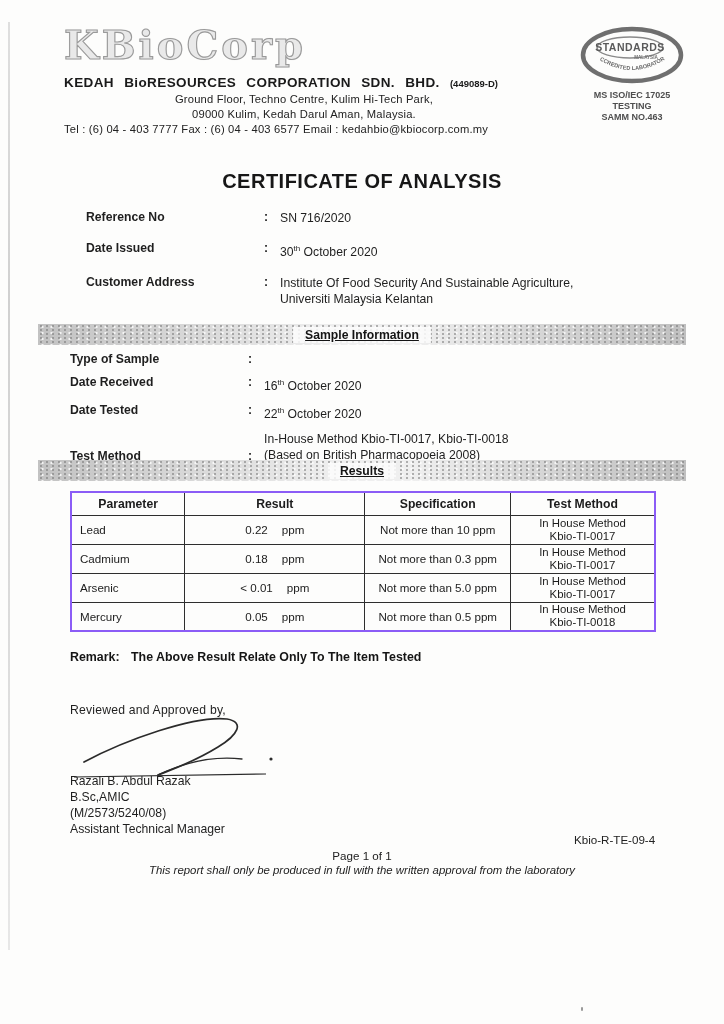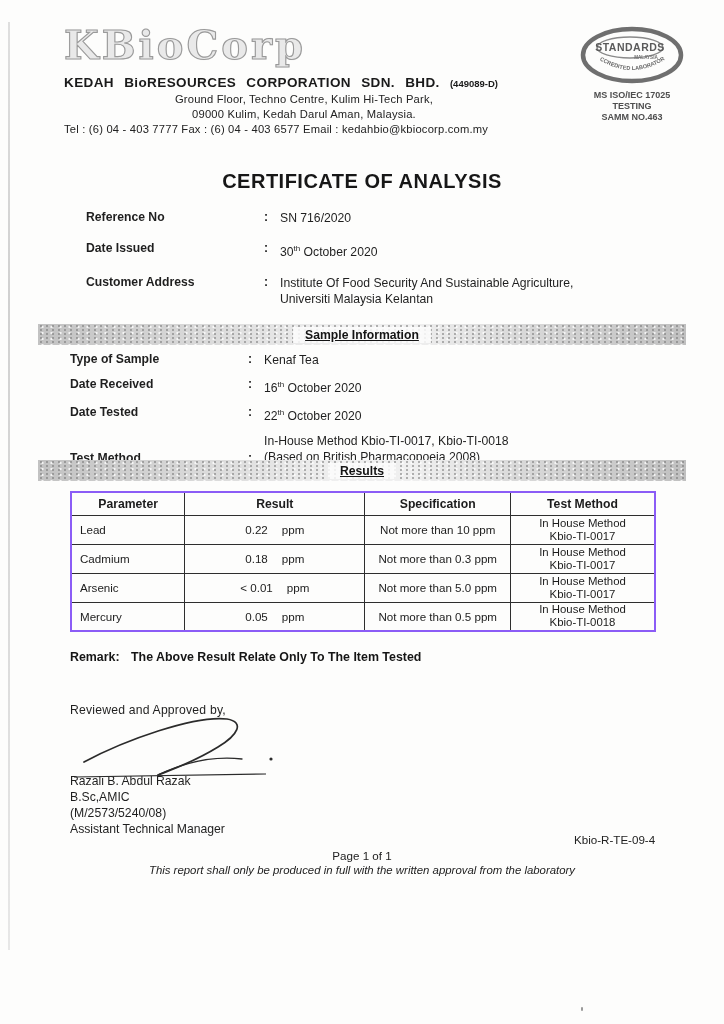--- a/index.html
+++ b/index.html
@@ -172,21 +172,20 @@
   </div>
 
   <div class="band band-sample">
     <span class="band-title">Sample Information</span>
   </div>
 
   <div class="sample">
     <div class="row">
       <span class="lbl">Type of Sample</span>
       <span class="col">:</span>
-      <span class="val-line">Kenaf Tea</span>
     </div>
     <div class="row">
       <span class="lbl">Date Received</span>
       <span class="col">:</span>
       <span class="val-line"><span>16</span><sup>th</sup><span>  October  2020</span></span>
     </div>
     <div class="row">
       <span class="lbl">Date Tested</span>
       <span class="col">:</span>
       <span class="val-line"><span>22</span><sup>th</sup><span>  October  2020</span></span>

